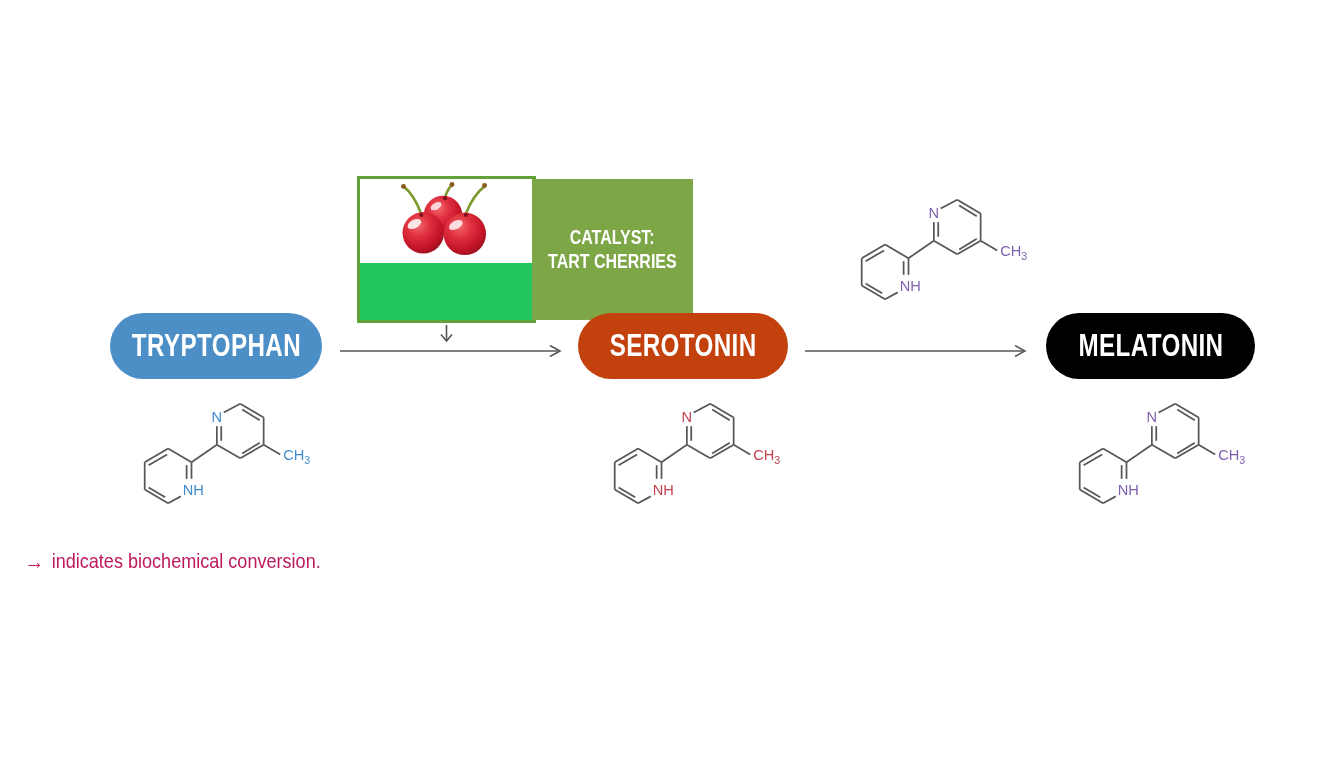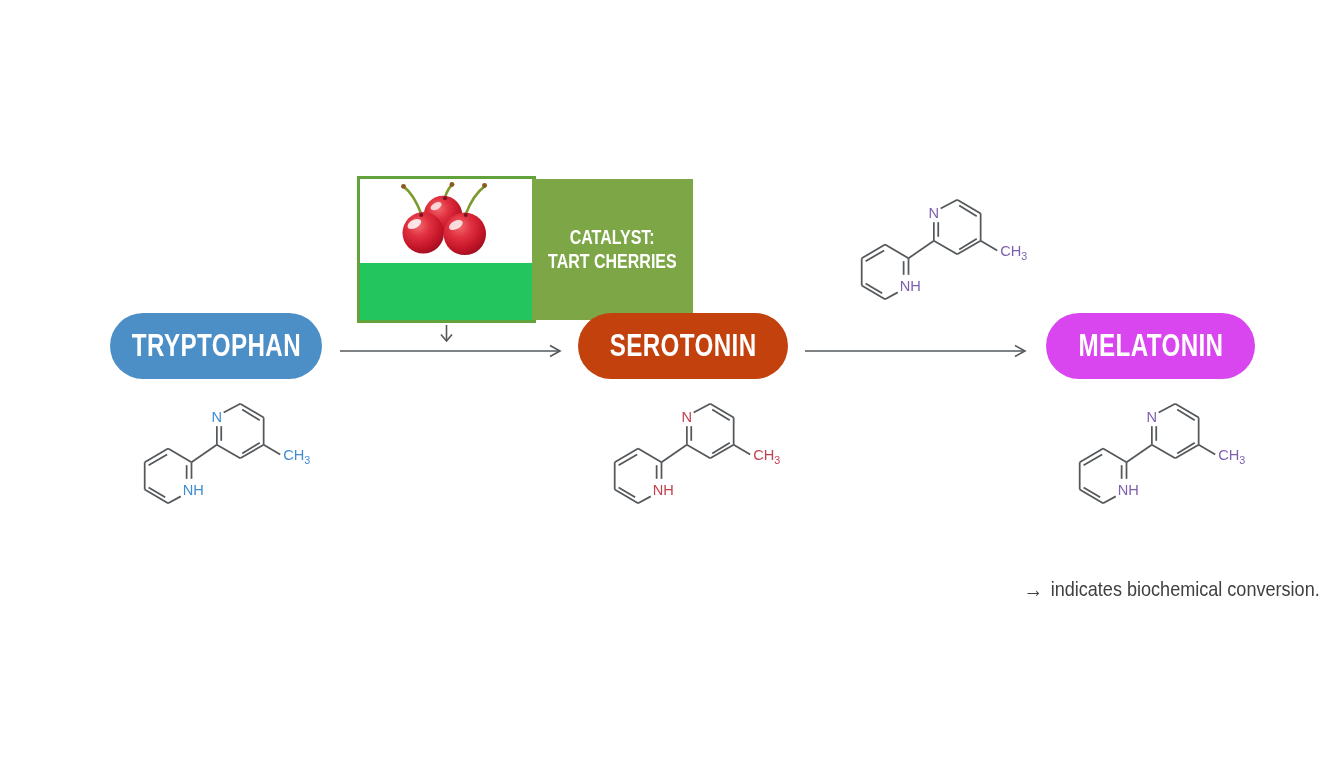--- a/index.html
+++ b/index.html
@@ -43,21 +43,21 @@
   
   .molecule { position:absolute; width:195px; height:117px; }
   .molecule svg { width:100%; height:100%; display:block; }
   .mol-tryptophan { left:133px; top:394px; }
   .mol-serotonin  { left:603px; top:394px; }
   .mol-melatonin-top { left:850px; top:190px; }
   .mol-melatonin-bottom { left:1068px; top:394px; }
   svg text { font-family:"Liberation Sans", sans-serif; }
   
   .legend {
-    position:absolute; left:0; right:0; top:576px; text-align:right; color:#404040;
+    position:absolute; left:0; right:0; top:548px; text-align:left; color:#be185d;
   }
   .legend-inner { display:inline-block; transform:scaleX(.86); white-space:nowrap; }
   .legend-arrow { font-size:23px; vertical-align:-1px; }
   .legend-text { font-size:21px; margin-left:9px; }
   .hidden-defs { position:absolute; width:0; height:0; overflow:hidden; }
 </style>
 </head>
 <body>
 
 <div class="canvas">
@@ -143,21 +143,21 @@
       <path d="M3 9.5 L8.5 16 L14 9.5"></path>
     </g>
   </svg>
 
   <div class="pill pill-tryptophan" style="background-color: rgb(76, 142, 198);">
     <span class="pill-text">TRYPTOPHAN</span>
   </div>
   <div class="pill pill-serotonin" style="background-color: #c2410c;">
     <span class="pill-text">SEROTONIN</span>
   </div>
-  <div class="pill pill-melatonin" style="background-color: #d946ef;">
+  <div class="pill pill-melatonin" style="background-color: #000000;">
     <span class="pill-text">MELATONIN</span>
   </div>
 
   <svg class="arrow-right arrow-1" viewBox="0 0 232 16">
     <g fill="none" stroke-width="1.6" style="stroke: rgb(85, 88, 91);">
       <path d="M2 8 L221 8"></path>
       <path d="M212 2.5 L222 8 L212 13.5"></path>
     </g>
   </svg>
   <svg class="arrow-right arrow-2" viewBox="0 0 232 16">

